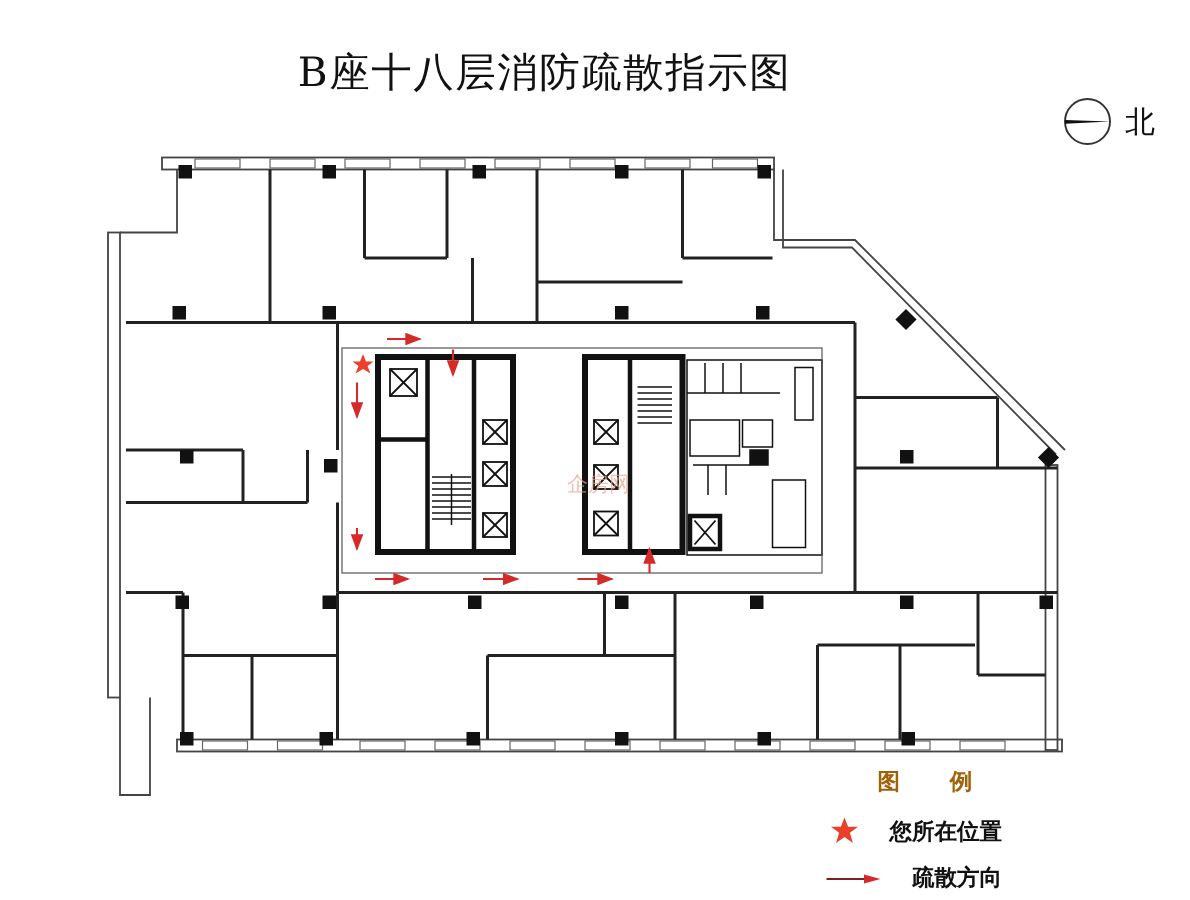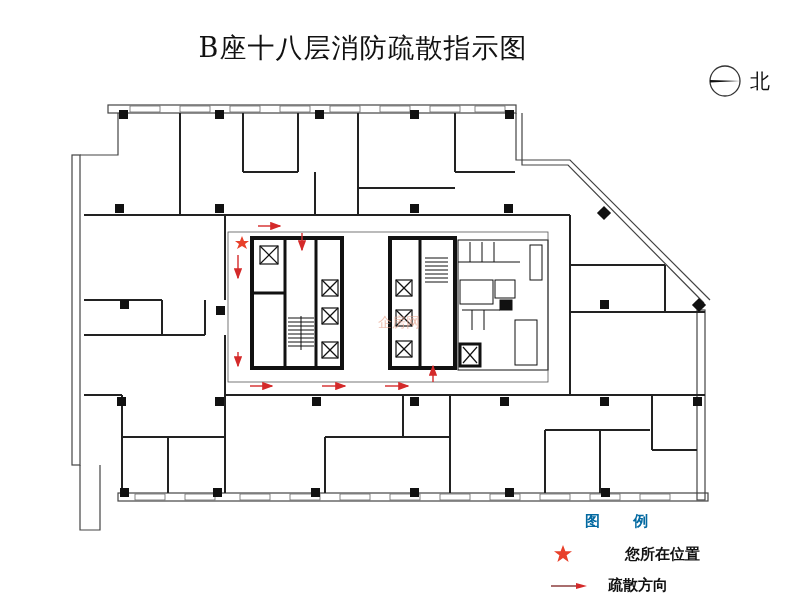--- a/index.html
+++ b/index.html
@@ -4,21 +4,21 @@
 <style>
   html, body { margin:0; padding:0; background:#ffffff; }
   body { width:793px; height:600px; position:relative; overflow:hidden;
          font-family:"DejaVu Serif", "Liberation Serif", serif; }
   .title { position:absolute; left:0; width:726px; top:30px; text-align:center;
            font-size:27px; color:#111; letter-spacing:1px; }
   .north { position:absolute; left:708px; top:64px; display:flex; align-items:center; }
   .north-text { font-family:"DejaVu Sans","Liberation Sans",sans-serif; font-size:20px; margin-left:8px; color:#111; }
   svg.plan { position:absolute; left:0; top:0; }
   .legend-title { position:absolute; left:585px; top:512px; font-family:"DejaVu Sans","Liberation Sans",sans-serif;
-                  font-size:15px; font-weight:bold; letter-spacing:14px; color:#0369a1; }
+                  font-size:15px; font-weight:bold; letter-spacing:14px; color:#a16207; }
   .legend-row { position:absolute; left:553px; display:flex; align-items:center; }
   .legend-label { font-family:"DejaVu Sans","Liberation Sans",sans-serif; font-size:15px; font-weight:bold; color:#111; }
 </style>
 </head>
 <body>
 
 <div class="title">B座十八层消防疏散指示图</div>
 
 <div class="north">
   <svg width="34" height="34" viewBox="0 0 34 34">
@@ -231,21 +231,21 @@
     <line x1="385" y1="386" x2="408" y2="386"></line>
     <line x1="302" y1="233" x2="302" y2="250"></line>
     <line x1="433" y1="382" x2="433" y2="366"></line>
   </g>
 
   <polygon points="242,236 244,241 249,241 245,244 247,249 242,246 237,249 239,244 235,241 240,241" fill="#e8402a"></polygon>
 </svg>
 
 <div class="legend-title">图  例</div>
 
-<div class="legend-row" style="top:544px;gap:32px;">
+<div class="legend-row" style="top:544px;">
   <svg width="20" height="20" viewBox="0 0 20 20">
     <polygon points="10,1 12.4,7.2 19,7.2 13.6,11.2 15.6,18 10,14 4.4,18 6.4,11.2 1,7.2 7.6,7.2" fill="#e8402a"></polygon>
   </svg>
   <span class="legend-label" style="margin-left:20px;">您所在位置</span>
 </div>
 
 <div class="legend-row" style="top:576px; left:550px;">
   <svg width="40" height="10" viewBox="0 0 40 10">
     <line x1="1" y1="5" x2="30" y2="5" stroke="#7a2020" stroke-width="1.3"></line>
     <polygon points="26,2 37,5 26,8" fill="#d42a2a"></polygon>

